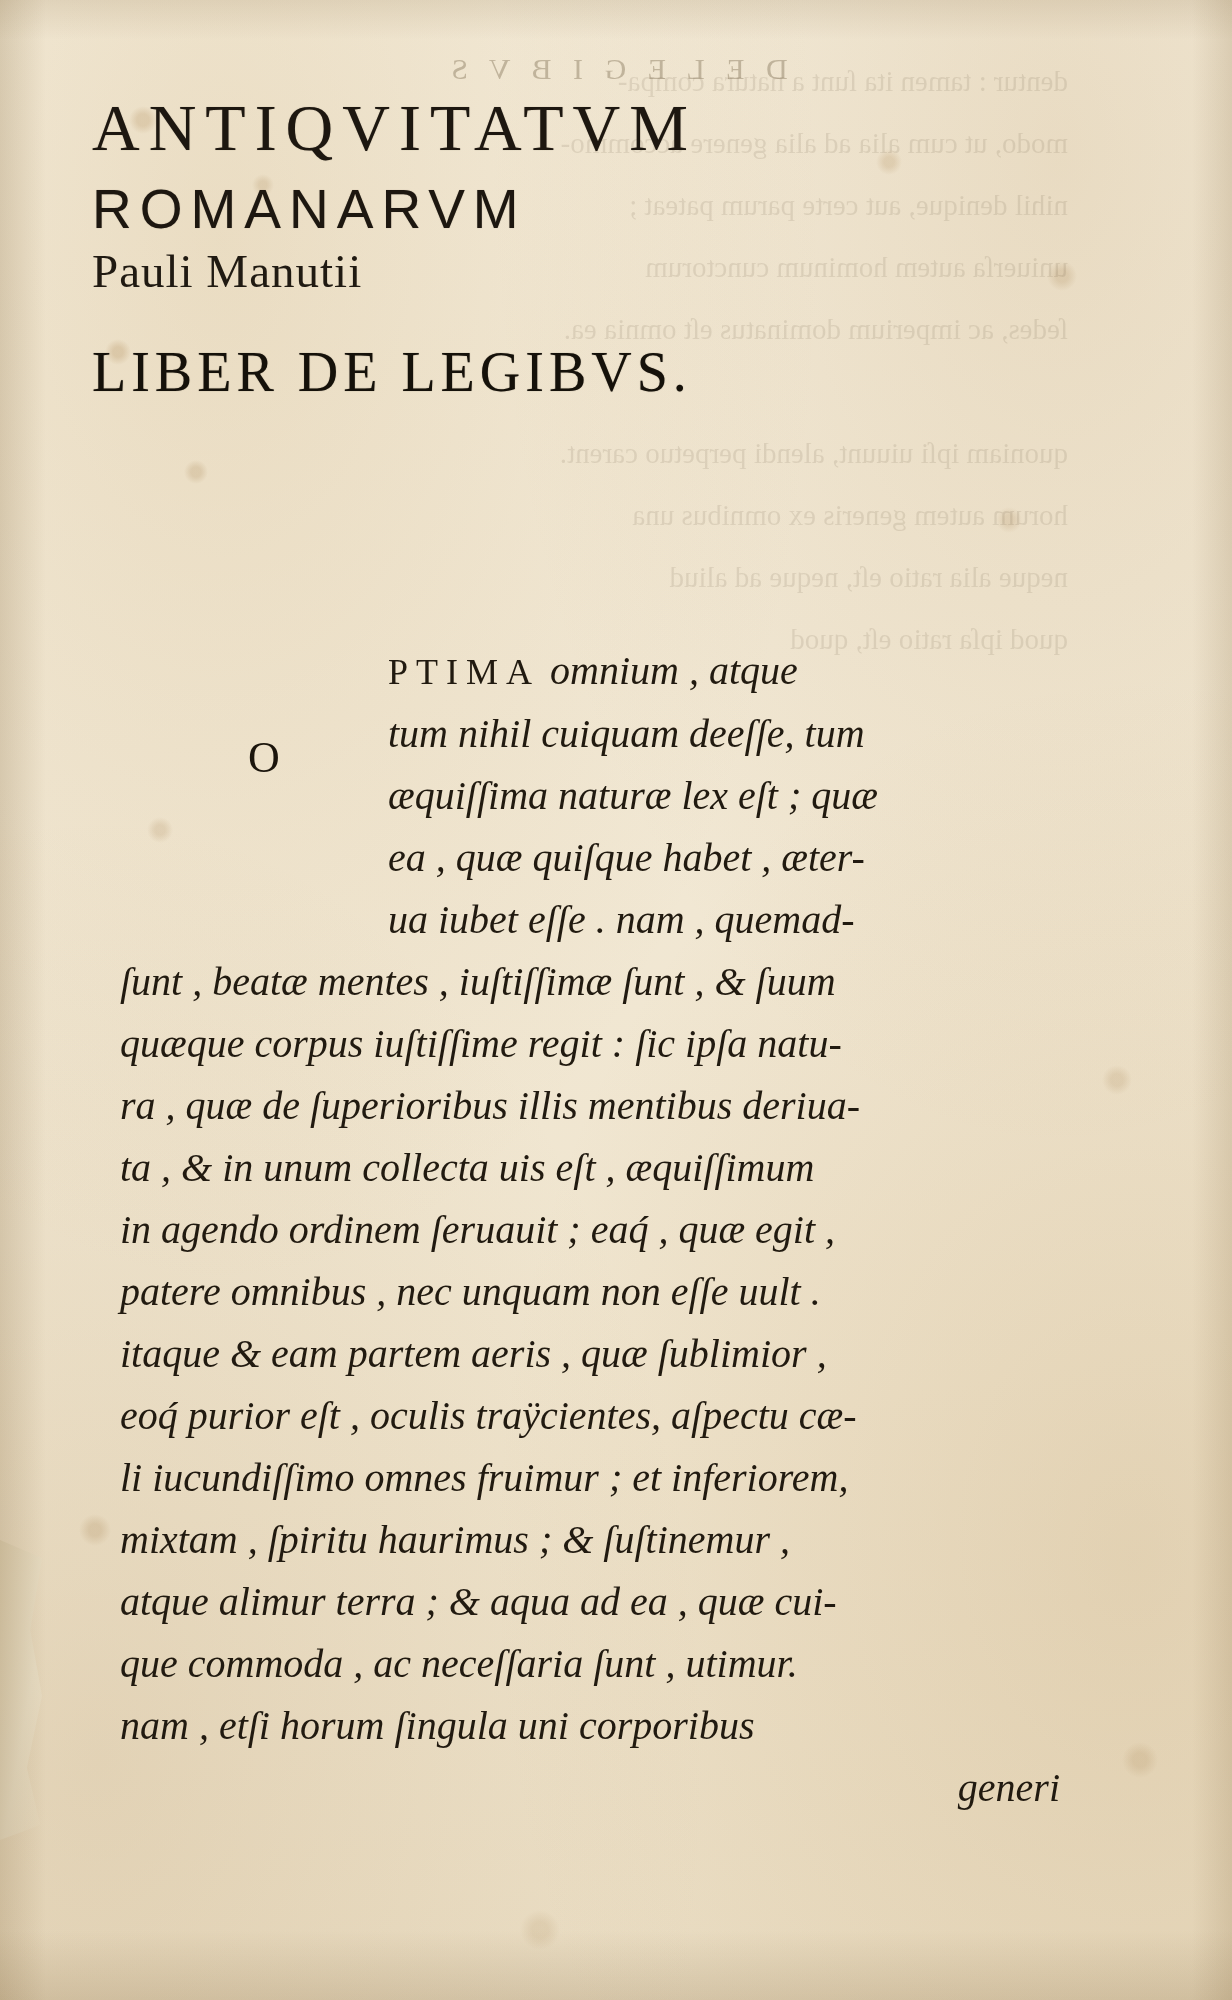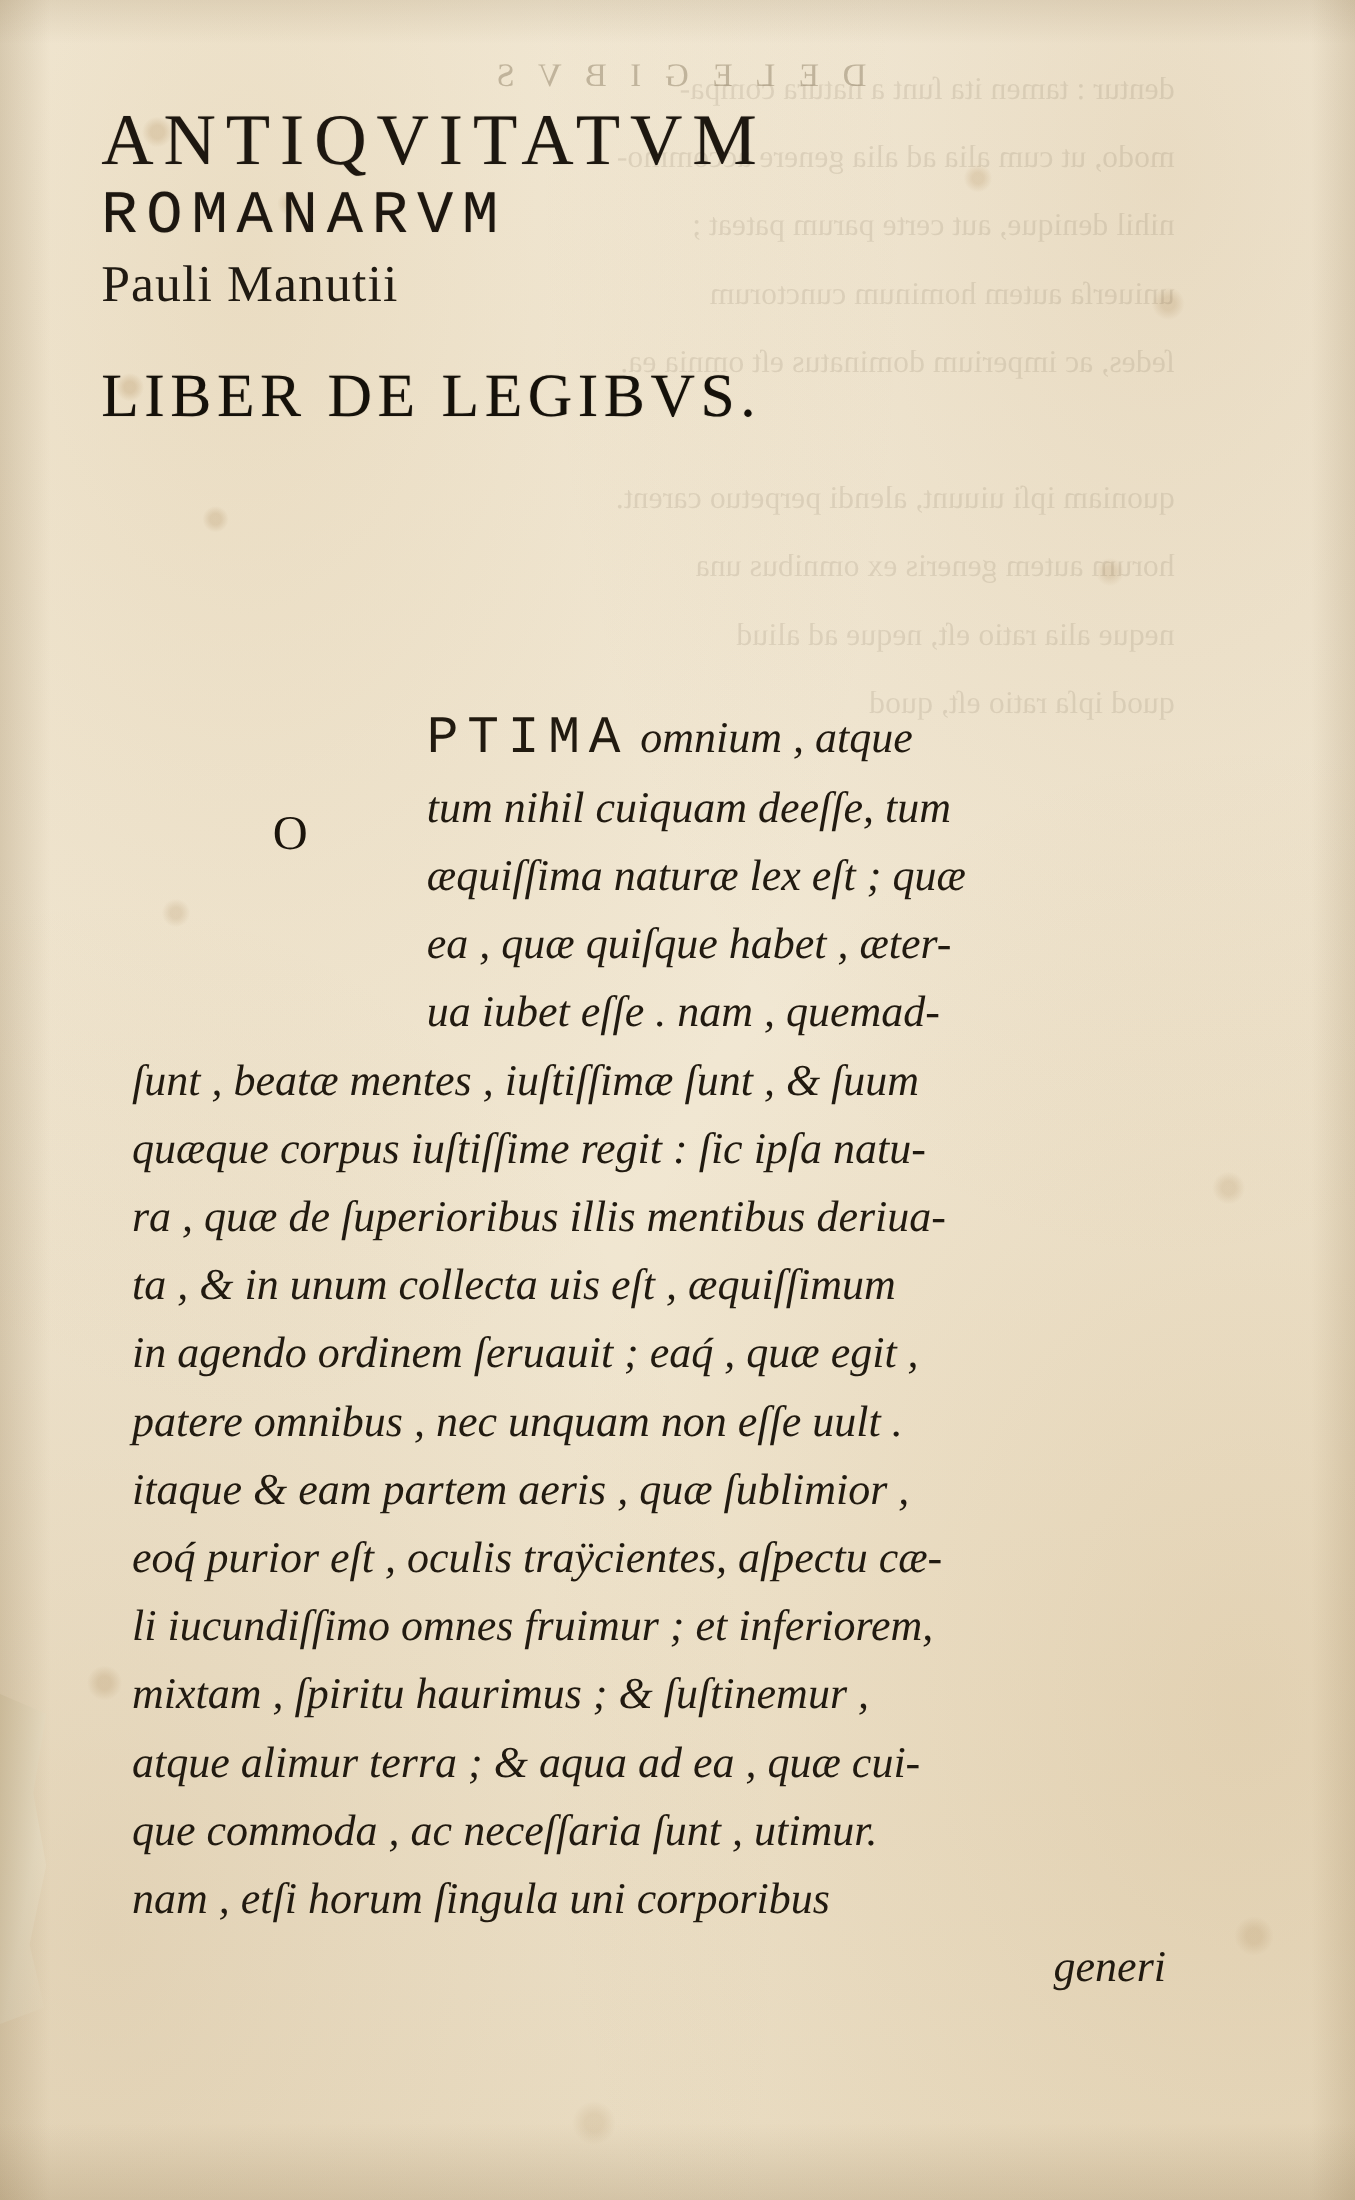--- a/index.html
+++ b/index.html
@@ -133,24 +133,25 @@
 
   .title-line1 {
     font-family: "Liberation Serif", serif;
     font-size: 66px;
     letter-spacing: 9px;
     line-height: 1.08;
     color: #1d1710;
     text-shadow: 0 0 1px rgba(40,30,15,0.35);
   }
   .title-line2 {
-    font-family: Liberation Mono, monospace;
+    font-family: Liberation Sans, sans-serif;
     font-size: 55px;
     letter-spacing: 8px;
     line-height: 1.25;
+    margin-top: 12px;
     color: #1d1710;
     text-shadow: 0 0 1px rgba(40,30,15,0.3);
   }
   .title-author {
     font-family: "Liberation Serif", serif;
     font-size: 47px;
     letter-spacing: 1px;
     color: #201a12;
   }
   .title-line3 {
@@ -191,23 +192,22 @@
     line-height: 1;
     color: #1b150c;
     letter-spacing: 2px;
   }
   .incipit {
     margin-left: 268px;
     text-align: justify;
   }
   .smallcaps-open {
     font-style: normal;
-    font-size: 48px;
+    font-size: 36px;
     letter-spacing: 8px;
-    font-family: Liberation Mono, monospace;
   }
   .run-on {
     text-align: justify;
   }
   .last-line {
     text-align: right;
     margin-top: 0;
   }
   .body-text p {
     margin: 0;

